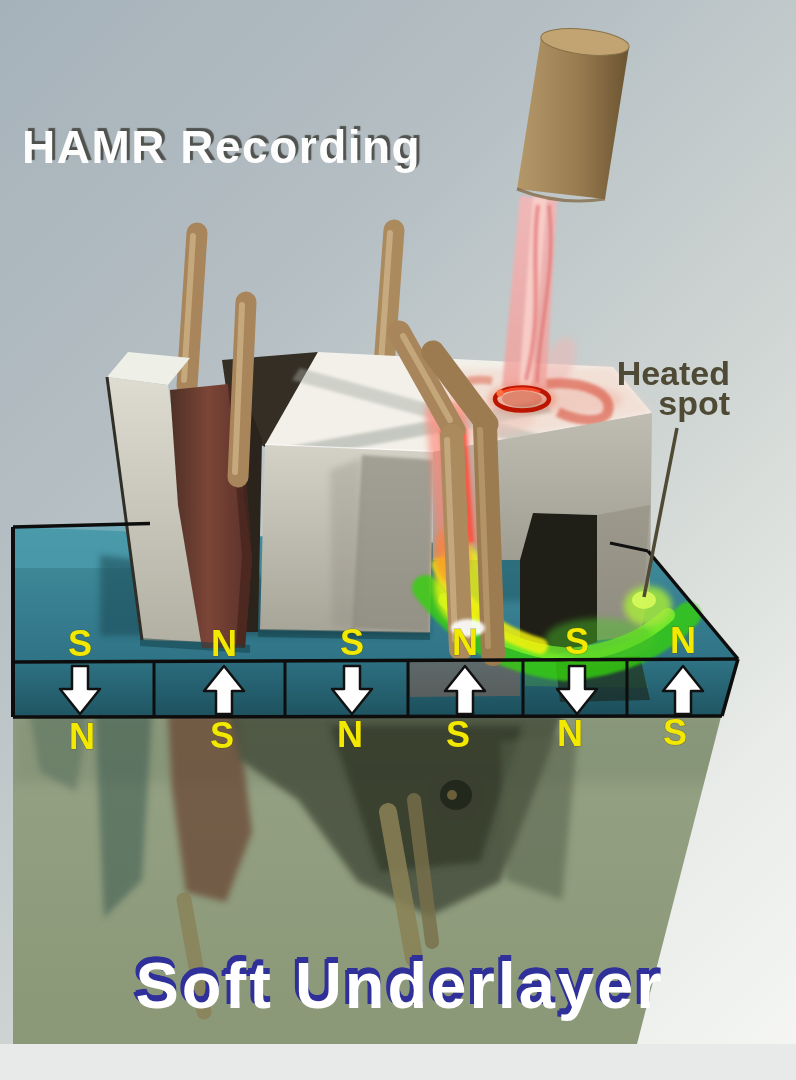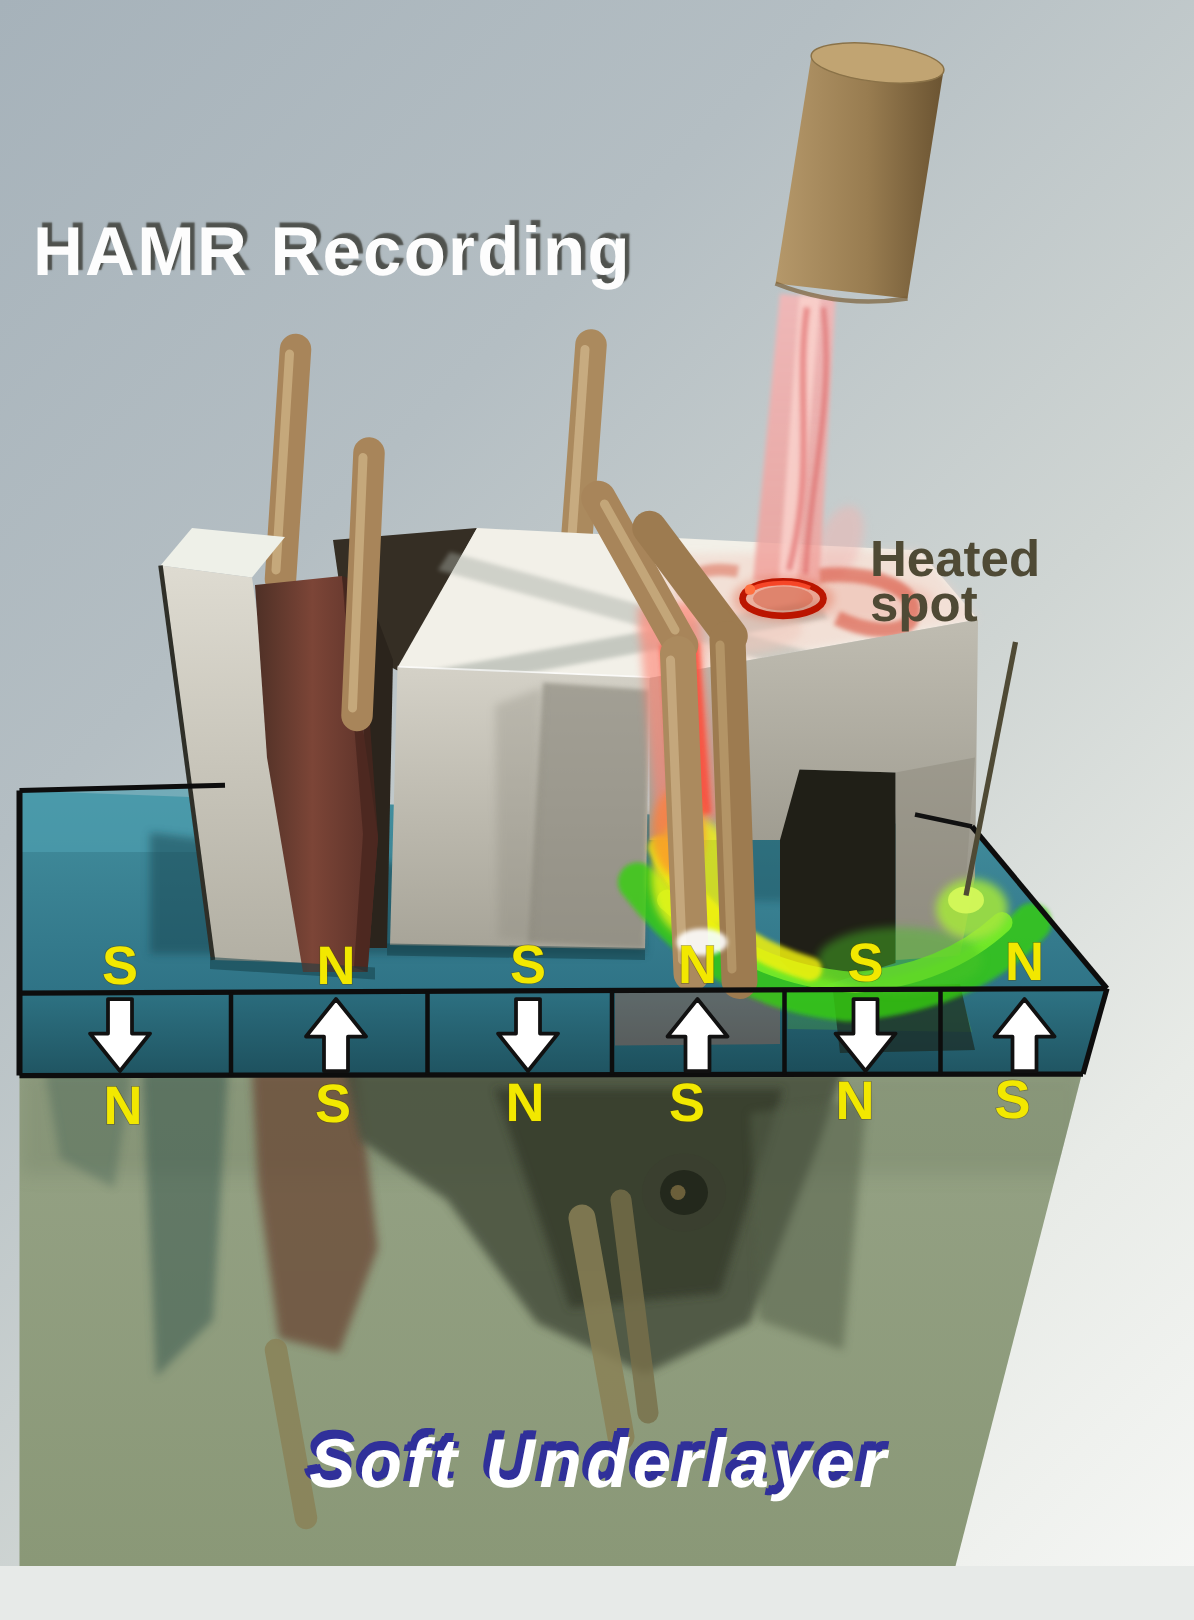--- a/index.html
+++ b/index.html
@@ -2,24 +2,24 @@
 <html><head>
 <meta charset="utf-8">
 <style>
   html,body{margin:0;padding:0;background:#888;}
   .stage{position:relative;width:796px;height:1080px;overflow:hidden;
          background:linear-gradient(135deg,#a6b2ba 0%,#b4bec3 30%,#cfd5d3 58%,#e8ebe7 80%,#f6f7f5 100%);
          font-family:"Liberation Sans", sans-serif;}
   .stage svg{position:absolute;left:0;top:0;}
   .lbl{position:absolute;font-weight:bold;white-space:nowrap;}
   .title{left:22px;top:120px;font-size:46px;letter-spacing:1.5px;color:#fdfdfd;
-         text-shadow:3px -3px 1px rgba(62,64,58,.85);margin-top:20px;}
+         text-shadow:3px -3px 1px rgba(62,64,58,.85);}
   .laser-lbl{left:637px;top:122px;font-size:34px;color:#4f4a35;}
-  .heated-lbl{left:580px;top:358px;width:170px;font-size:34px;line-height:30px;color:#4f4a35;}
-  .sul{left:128px;top:948px;width:544px;text-align:center;font-size:46px;font-style:italic;letter-spacing:3px;color:#ffffff;
+  .heated-lbl{left:560px;top:358px;width:170px;text-align:right;font-size:34px;line-height:30px;color:#4f4a35;}
+  .sul{left:128px;top:948px;width:544px;text-align:center;font-size:65px;letter-spacing:3px;color:#ffffff;
        text-shadow:-2px -6px 0 #30309a,-4px -4px 0 #30309a,0 -6px 0 #30309a;}
   .pole-letter{font-size:36px;font-weight:bold;fill:#f2e800;stroke:rgba(80,70,0,.45);stroke-width:1px;paint-order:stroke;}
 </style>
 </head>
 <body>
 
 <div class="stage">
 <svg width="796" height="1080" viewBox="0 0 796 1080">
   <defs>
     <filter id="b1" x="-60%" y="-60%" width="220%" height="220%">

